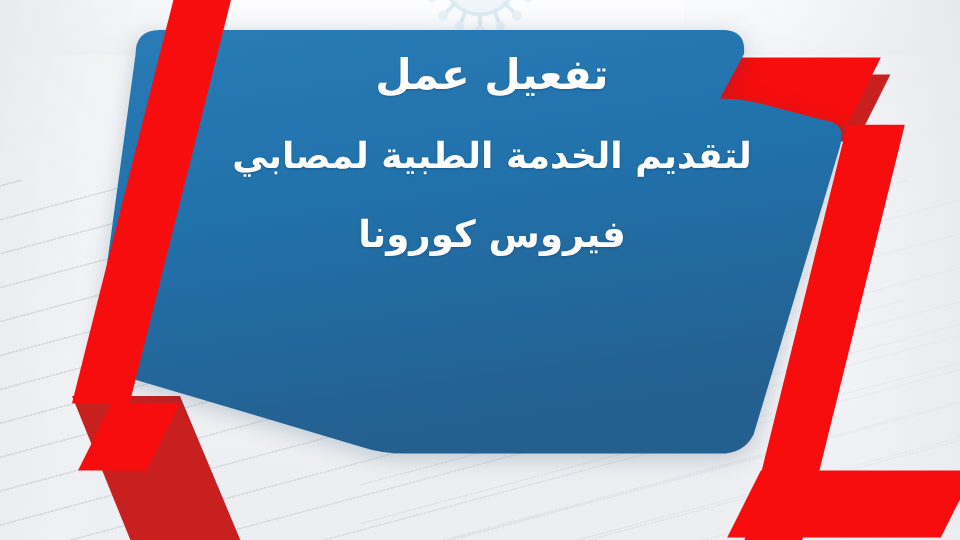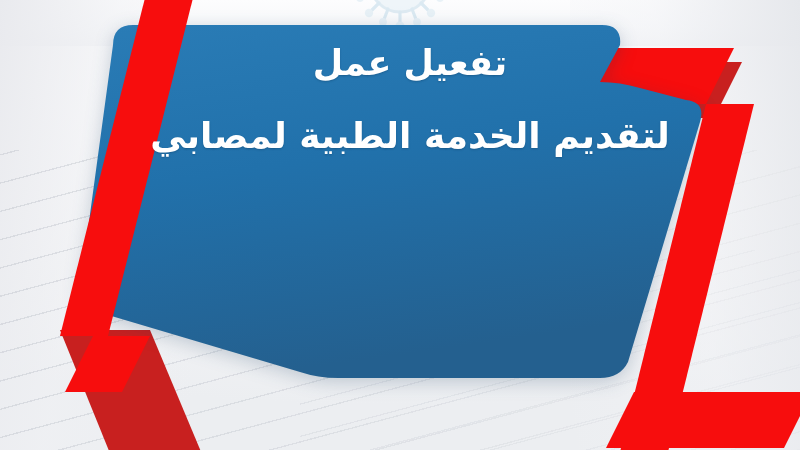--- a/index.html
+++ b/index.html
@@ -88,21 +88,21 @@
     letter-spacing:0;
   }
   .line{
     width:100%;
     line-height:1.48;
     white-space:nowrap;
     text-shadow:0 1px 2px rgba(10,45,80,.30);
   }
   .l1{ font-size:35px; font-weight:700; margin-top:4px; }
   .l2{ font-size:37px; font-weight:700; margin-top:12px; letter-spacing:.3px; }
-  .l3{ font-size:36px; font-weight:700; margin-top:16px; }
+  .l3{ font-size:30px; font-weight:700; margin-top:16px; }
   .l4{ font-size:31px; font-weight:700; margin-top:18px; }
 </style>
 </head>
 <body>
 
 <div id="stage">
 
   <div class="bg-base"></div>
   <div class="bg-top-band"></div>
   <div class="bg-vignette-l"></div>
@@ -212,15 +212,16 @@
 
       <path d="M290 392 L820 392 L820 448 L262 448 Z" fill="#f70d0d" opacity="0"></path>
       <path d="M634 392 L812 392 L784 448 L606 448 Z" fill="#f70d0d"></path>
       <path d="M93 336 L150 336 L122 392 L65 392 Z" fill="#f70d0d"></path>
     </svg>
   </div>
 
   <div class="copy">
     <div class="line l1">تفعيل عمل</div>
     <div class="line l3">لتقديم الخدمة الطبية لمصابي</div>
+    <div class="line l4">فيروس كورونا</div>
   </div>
 
 </div>
 
 </body></html>

